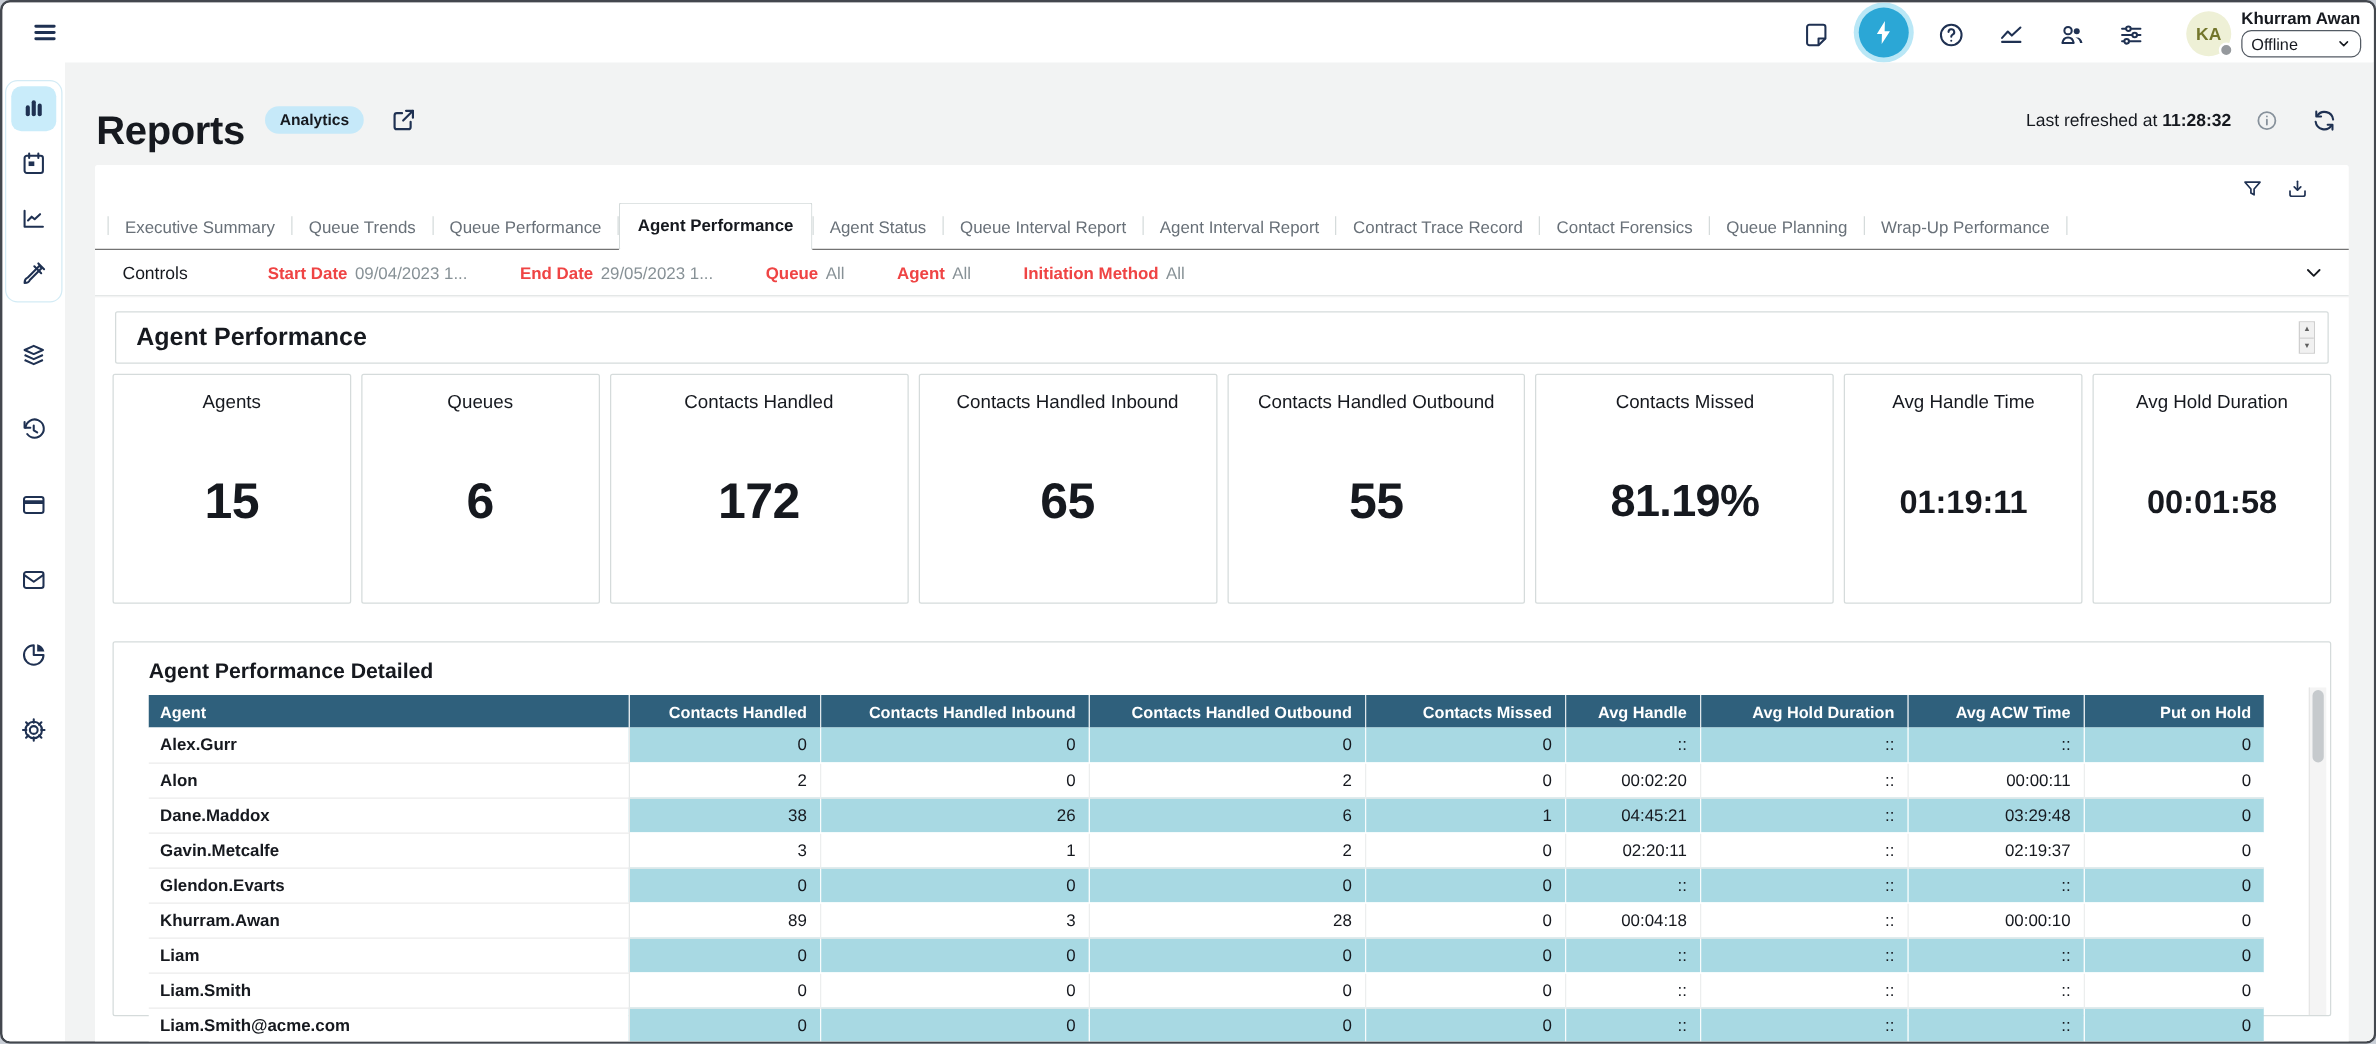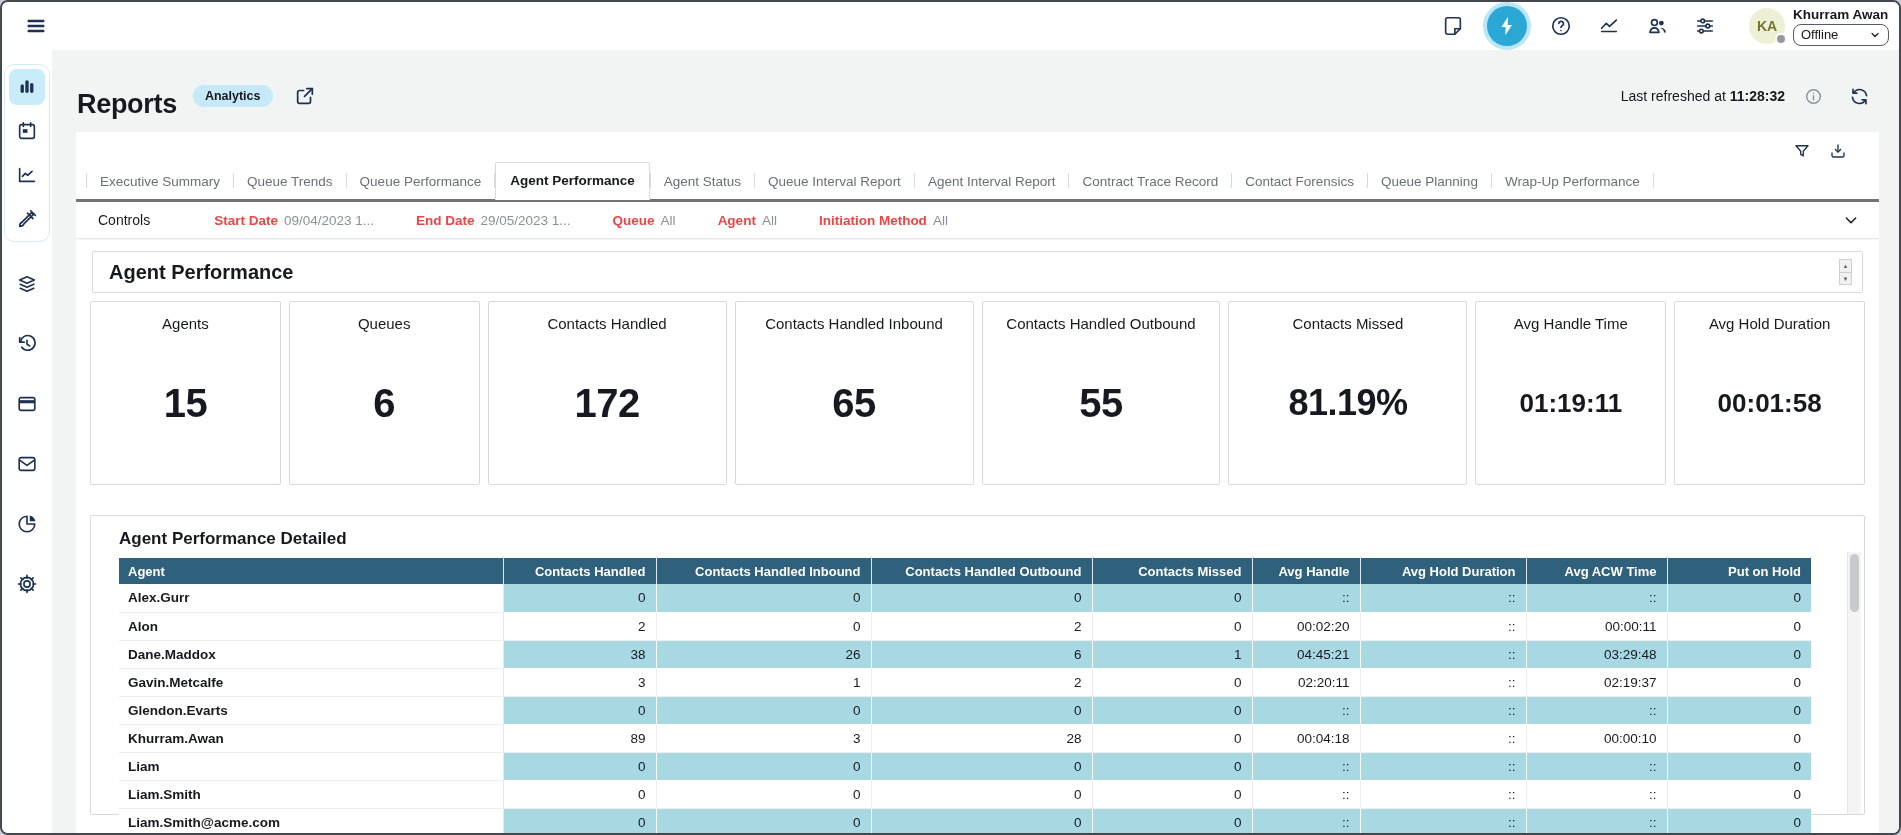--- a/index.html
+++ b/index.html
@@ -3,55 +3,55 @@
 <meta charset="utf-8">
 <style>
   * { box-sizing: border-box; margin: 0; padding: 0; }
   html,body { width:1901px; height:835px; background:#c9ced6; font-family:"Liberation Sans","DejaVu Sans",sans-serif; }
   .window { width:1901px; height:835px; border:2px solid #43474e; border-radius:8px; overflow:hidden; background:#fff; position:relative; }
 
   
   .topbar { height:48px; background:#fff; display:flex; align-items:center; justify-content:space-between; padding:0 10px 0 16px; }
   .icon-btn { background:none; border:none; width:36px; height:36px; display:flex; align-items:center; justify-content:center; color:#1f3152; cursor:pointer; }
   .icon-btn svg { width:22px; height:22px; }
-  .topbar-right { display:flex; align-items:center; gap:12px; }
+  .topbar-right { display:flex; align-items:flex-end; gap:12px; }
   .icon-btn.active-circle { width:40px; height:40px; border-radius:50%; background:#2ba7d6; color:#fff; box-shadow:0 0 0 4px #b9e7f6; margin:0 4px; }
   .user { display:flex; align-items:center; gap:8px; margin-left:14px; }
   .avatar { width:36px; height:36px; border-radius:50%; background:#eef0d6; color:#73762c; font-weight:bold; font-size:14px; display:flex; align-items:center; justify-content:center; position:relative; }
   .status-dot { position:absolute; right:-2px; bottom:-1px; width:12px; height:12px; border-radius:50%; background:#95999d; border:2px solid #fff; }
   .user-meta { display:flex; flex-direction:column; gap:2px; }
   .user-name { font-size:13.5px; font-weight:bold; color:#16191f; }
   .status-select { display:flex; align-items:center; justify-content:space-between; width:96px; height:22px; border:1px solid #545b64; border-radius:8px; padding:0 7px; font-size:13px; color:#16191f; background:#fff; cursor:pointer; }
   .status-select svg { width:12px; height:12px; color:#16191f; }
 
   
   .app-body { display:flex; height:785px; }
   .sidebar { width:50px; background:#fff; display:flex; flex-direction:column; align-items:center; padding-top:14px; flex:none; }
   .side-group { border:1px solid #d3ebf5; border-radius:10px; padding:4px; display:flex; flex-direction:column; gap:8px; }
   .side-btn { background:none; border:none; width:36px; height:36px; border-radius:8px; display:flex; align-items:center; justify-content:center; color:#1f3152; cursor:pointer; }
   .side-btn svg { width:22px; height:22px; }
   .side-btn.active { background:#c9ecfa; }
   .side-rest { margin-top:24px; display:flex; flex-direction:column; gap:24px; align-items:center; }
 
   .content { flex:1; background:#f2f3f3; overflow:hidden; }
   .content-header { height:82px; display:flex; align-items:center; padding:10px 22px 0 25px; }
-  .page-title { font-size:27px; font-weight:bold; color:#16191f; letter-spacing:-0.3px;margin-top:16px; }
+  .page-title { font-size:32px; font-weight:bold; color:#16191f; letter-spacing:-0.3px;margin-top:16px; }
   .badge { background:#c6e9f9; color:#16191f; font-size:12.5px; font-weight:bold; border-radius:11px; padding:4px 12px; margin-left:16px; }
   .ext-btn { margin-left:14px; color:#1f3152; }
   .refresh-area { margin-left:auto; display:flex; align-items:center; gap:10px; color:#16191f; font-size:14px; }
   .refresh-area b { font-weight:bold; }
   .info-btn { color:#87919b; } .info-btn svg { width:19px; height:19px; }
   .refresh-btn svg { width:21px; height:21px; }
 
   
   .panel { background:#fff; margin:0 20px 0 24px; height:760px; position:relative; border-radius:2px; }
   .panel-tools { position:absolute; top:8px; right:30px; display:flex; gap:14px; color:#1f3152; }
   .panel-tools svg { width:18px; height:18px; }
 
-  .tabs { display:flex; align-items:flex-end; padding:30px 14px 0 10px; border-bottom:3px solid #737373; }
+  .tabs { display:flex; align-items:flex-end; padding:30px 14px 0 10px; border-bottom:1px solid #737373; }
   .tab { background:none; border:none; font-size:13.5px; color:#687078; padding:9px 13px 10px; cursor:pointer; white-space:nowrap; font-family:inherit; }
   .tab.active { color:#16191f; font-weight:bold; background:#fff; border:1px solid #d5dbdb; border-bottom:1px solid #fff; margin-bottom:-1px; border-radius:2px 2px 0 0; padding:10px 14px 11px; }
   .tab-sep { width:1px; height:15px; background:#d5dbdb; align-self:center; flex:none; }
 
   .controls { height:37px; display:flex; align-items:center; padding:0 16px 0 22px; border-bottom:1px solid #e4e7e7; box-shadow:0 1px 0 rgba(0,0,0,0.03); font-size:13.5px; }
   .controls-label { color:#16191f; font-size:14px; margin-right:64px; }
   .ctl-field { display:flex; align-items:center; gap:6px; margin-right:42px; cursor:pointer; }
   .ctl-field b { color:#ef4444; font-weight:bold; }
   .ctl-field .ctl-val { color:#879196; }
   .controls-chevron { margin-left:auto; color:#16191f; } .controls-chevron svg { width:16px; height:16px; }

